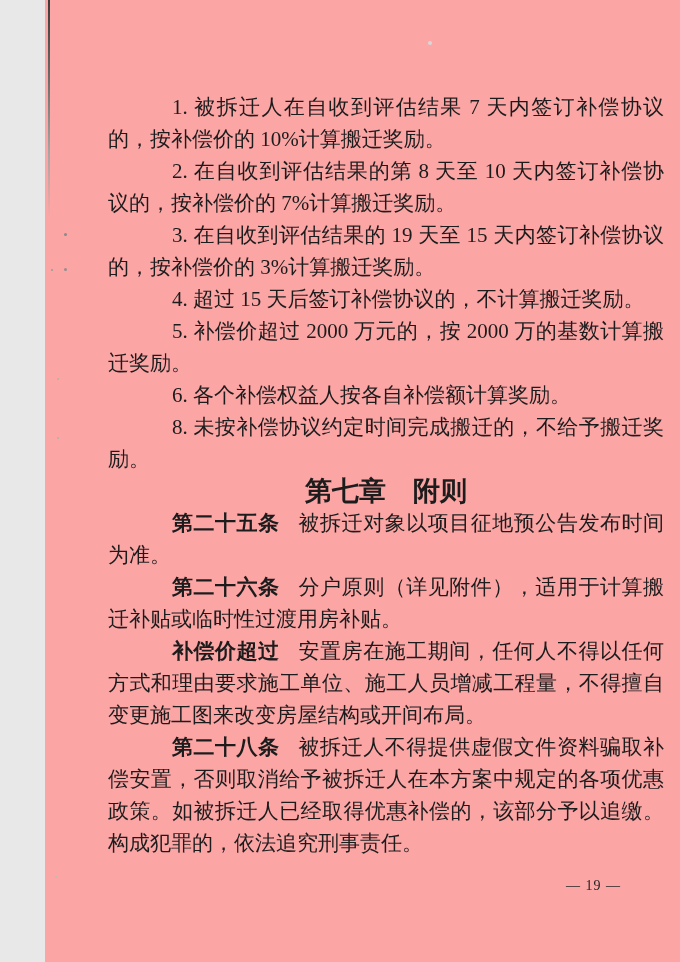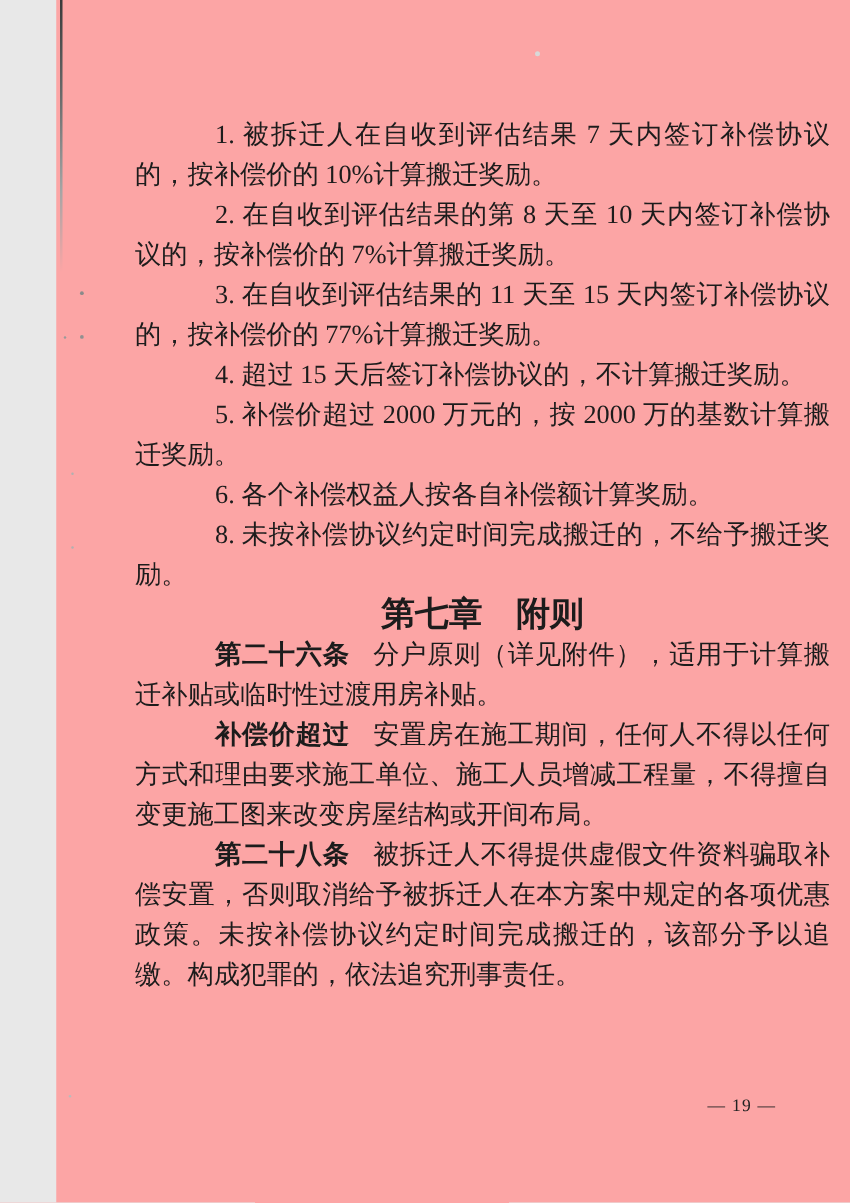--- a/index.html
+++ b/index.html
@@ -84,32 +84,33 @@
   <div class="speck s3"></div>
   <div class="speck s4"></div>
   <div class="speck s5"></div>
   <div class="speck s6"></div>
   <div class="speck s7"></div>
 
   <div class="content">
 
     <p class="para">1. 被拆迁人在自收到评估结果 7 天内签订补偿协议的，按补偿价的 10%计算搬迁奖励。</p>
     <p class="para">2. 在自收到评估结果的第 8 天至 10 天内签订补偿协议的，按补偿价的 7%计算搬迁奖励。</p>
-    <p class="para">3. 在自收到评估结果的 11 天至 15 天内签订补偿协议的，按补偿价的 77%计算搬迁奖励。</p>
+    <p class="para">3. 在自收到评估结果的 19 天至 15 天内签订补偿协议的，按补偿价的 3%计算搬迁奖励。</p>
     <p class="para">4. 超过 15 天后签订补偿协议的，不计算搬迁奖励。</p>
     <p class="para">5. 补偿价超过 2000 万元的，按 2000 万的基数计算搬迁奖励。</p>
     <p class="para">6. 各个补偿权益人按各自补偿额计算奖励。</p>
     <p class="para">8. 未按补偿协议约定时间完成搬迁的，不给予搬迁奖励。</p>
 
     <h2 class="chapter">第七章　附则</h2>
 
+    <p class="para"><span class="term">第二十五条</span><span>被拆迁对象以项目征地预公告发布时间为准。</span></p>
 
     <p class="para"><span class="term">第二十六条</span><span>分户原则（详见附件），适用于计算搬迁补贴或临时性过渡用房补贴。</span></p>
 
     <p class="para"><span class="term">补偿价超过</span><span>安置房在施工期间，任何人不得以任何方式和理由要求施工单位、施工人员增减工程量，不得擅自变更施工图来改变房屋结构或开间布局。</span></p>
 
-    <p class="para"><span class="term">第二十八条</span><span>被拆迁人不得提供虚假文件资料骗取补偿安置，否则取消给予被拆迁人在本方案中规定的各项优惠政策。未按补偿协议约定时间完成搬迁的，该部分予以追缴。构成犯罪的，依法追究刑事责任。</span></p>
+    <p class="para"><span class="term">第二十八条</span><span>被拆迁人不得提供虚假文件资料骗取补偿安置，否则取消给予被拆迁人在本方案中规定的各项优惠政策。如被拆迁人已经取得优惠补偿的，该部分予以追缴。构成犯罪的，依法追究刑事责任。</span></p>
 
   </div>
 
   <div class="page-number">— 19 —</div>
 
 </div>
 
 </body></html>

